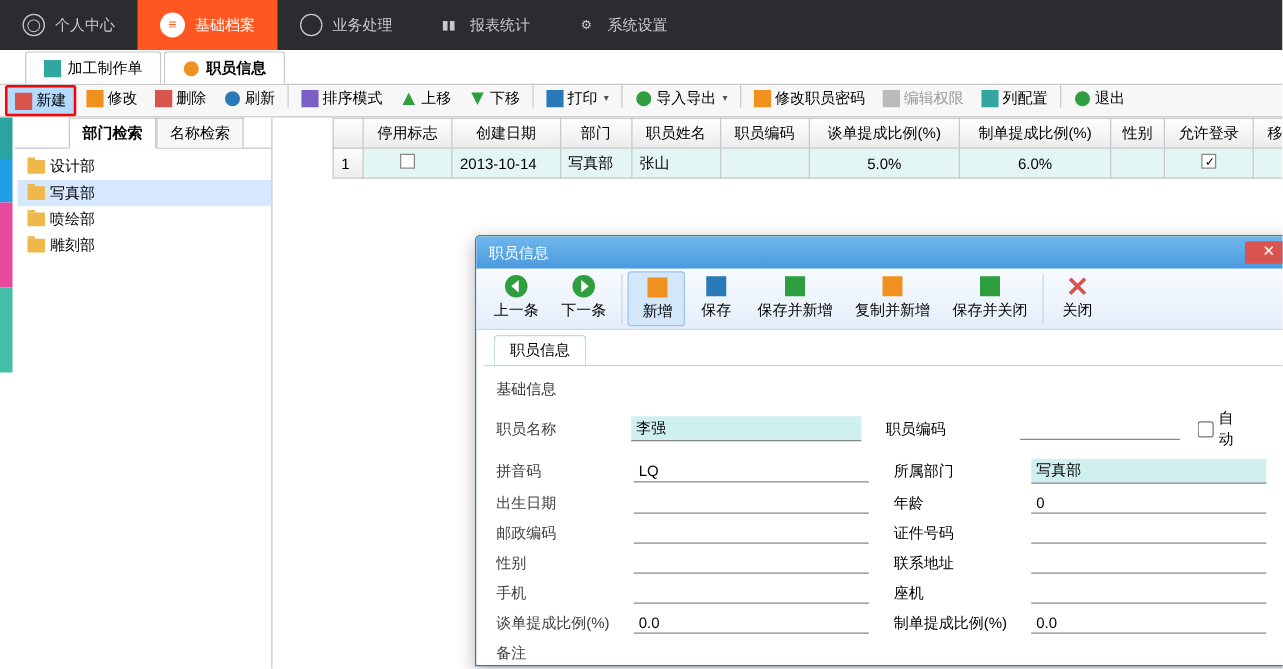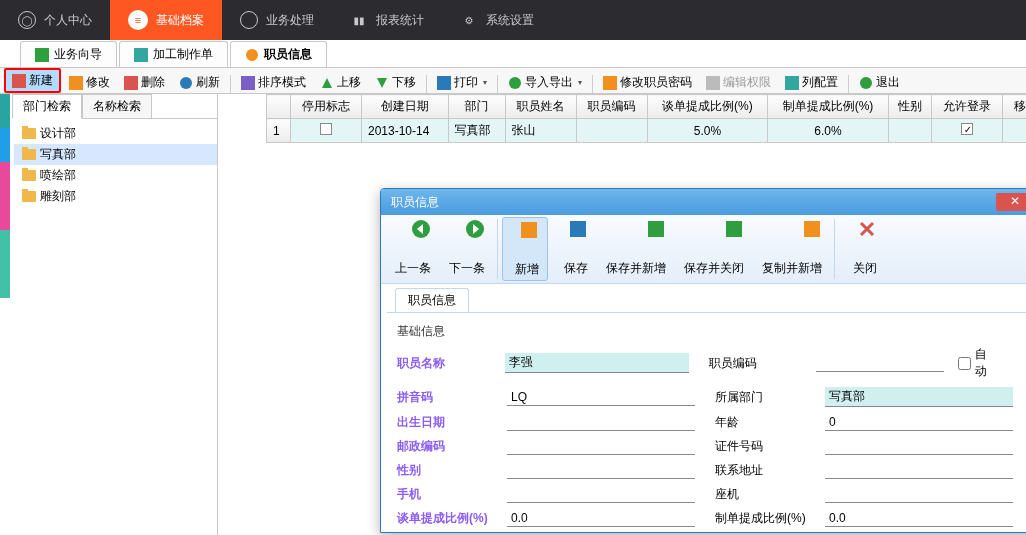--- a/index.html
+++ b/index.html
@@ -12,67 +12,67 @@
 .topnav .icon-circ { width: 18px; height: 18px; border: 1.5px solid currentColor; border-radius: 50%; display: flex; align-items: center; justify-content: center; font-size: 10px; }
 .topnav .icon-menu { width: 20px; height: 20px; background: #fff; border-radius: 50%; color: #ff5722; display: flex; align-items: center; justify-content: center; font-size: 11px; }
 
 
 .tabs { display: flex; height: 28px; border-bottom: 1px solid #c8c8c8; align-items: flex-end; padding-left: 20px; }
 .tabs .tab { padding: 4px 14px; border: 1px solid #c8c8c8; border-bottom: none; margin-right: 2px; background: #fdfdfd; border-radius: 3px 3px 0 0; display: flex; align-items: center; gap: 5px; }
 .tabs .tab.active { background: #fff; font-weight: bold; }
 .tabs .ic { width: 14px; height: 14px; }
 
 
-.toolbar { display: flex; height: 26px; align-items: flex-end; border-bottom: 1px solid #c8c8c8; background: #f7f7f7; padding: 0 4px; gap: 2px; }
+.toolbar { display: flex; height: 26px; align-items: flex-start; border-bottom: 1px solid #c8c8c8; background: #f7f7f7; padding: 0 4px; gap: 2px; }
 .toolbar .btn { display: flex; align-items: center; gap: 3px; padding: 2px 6px; border-radius: 2px; }
 .toolbar .btn.highlight { background: #b3dbff; border: 2px solid #ff0000; }
 .toolbar .sep { width: 1px; height: 18px; background: #ccc; margin: 0 2px; }
 .toolbar .ic { width: 14px; height: 14px; display: inline-block; }
 .toolbar .drop { font-size: 8px; color: #555; margin-left: 2px; }
 
 
 .main { display: flex; height: calc(535px - 40px - 28px - 26px); }
 .sidebar { width: 218px; border-right: 1px solid #c8c8c8; background: #fff; position: relative; }
 .sidebar .stripe { position: absolute; left: 0; top: 0; width: 10px; height: 100%; display: flex; flex-direction: column; }
 .stripe div { flex: 0 0 34px; }
 .s1{background:#2aa4a0}.s2{background:#219ee8}.s3{background:#e8499a}.s4{background:#e8499a}.s5{background:#42c0a8}.s6{background:#42c0a8}
 
 .sidetabs { display: flex; margin-left: 12px; border-bottom: 1px solid #c8c8c8; }
 .sidetabs .st { padding: 3px 10px; border: 1px solid #c8c8c8; border-bottom: none; background: #f7f7f7; }
-.sidetabs .st.active { background: #fff; font-weight: normal; border-bottom: 1px solid #fff; margin-bottom: -1px; }
+.sidetabs .st.active { background: #fff; font-weight: bold; border-bottom: 1px solid #fff; margin-bottom: -1px; margin-left: 43px; }
 .tree { margin-left: 14px; padding: 4px 0; }
 .tree .node { display: flex; align-items: center; gap: 4px; padding: 2px 8px; }
 .tree .node.sel { background: #d6e8ff; }
 .folder-ic { width: 14px; height: 11px; background: #f0b74a; border-radius: 1px; position: relative; }
 .folder-ic:before { content:''; position:absolute; top:-2px; left:0; width:6px; height:2px; background:#f0b74a; }
 
 .grid-area { flex: 1; overflow: hidden; position: relative; }
 table.grid { border-collapse: collapse; width: 100%; margin-left: 48px; }
 table.grid th, table.grid td { border: 1px solid #c8c8c8; padding: 3px 6px; text-align: left; white-space: nowrap; }
 table.grid th { background: linear-gradient(#fdfdfd,#ececec); font-weight: normal; text-align: center; }
 table.grid td { background: #e4f5f5; }
 .rownum { background: linear-gradient(#fdfdfd,#ececec) !important; text-align: center; width: 24px; }
 .chk { width: 12px; height: 12px; border: 1px solid #888; display: inline-block; background: #fff; }
 .chk.on:after { content:'✓'; font-size:10px; position:relative; top:-2px; left:1px; }
 
 
 .dialog { position: absolute; left: 380px; top: 188px; width: 665px; height: 345px; border: 1px solid #2a7ab8; background: #fff; box-shadow: 0 4px 14px rgba(0,0,0,.3); border-radius: 4px 4px 0 0; overflow:hidden; }
 .dlg-title { background: linear-gradient(#6fb7ec,#4a9adf); color: #fff; padding: 4px 10px; display: flex; justify-content: space-between; align-items: center; }
 .dlg-close { width: 38px; height: 18px; background: #d9544f; border-radius: 2px; color:#fff; text-align:center; line-height:16px; }
 .dlg-tools { display: flex; background: linear-gradient(#f8fbff,#e4eef9); border-bottom: 1px solid #c2d8ee; padding: 2px 6px; gap: 2px; }
-.dlg-tools .tb { display: flex; flex-direction: column; align-items: flex-end; padding: 2px 8px; min-width: 46px; gap: 20px; }
+.dlg-tools .tb { display: flex; flex-direction: column; align-items: center; padding: 2px 8px; min-width: 46px; }
 .dlg-tools .tb .ic { width: 20px; height: 20px; margin-bottom: 1px; }
 .dlg-tools .tb.sel { background: #d4e7f8; border: 1px solid #9cc4e8; border-radius: 3px; padding-left: 10px; }
 .dlg-tools .vsep { width:1px; background:#c2d8ee; margin: 2px 2px; }
 
 .dlg-tab { margin: 4px 0 0 14px; display: inline-block; padding: 3px 12px; border:1px solid #c2d8ee; border-bottom:none; background:#fff; border-radius:3px 3px 0 0; }
 .dlg-body { border-top: 1px solid #c2d8ee; margin: 0 6px; padding: 6px 10px; height: 100%; }
 .sect { color: #333; margin: 4px 0 6px; }
 .form-row { display: flex; margin-bottom: 7px; align-items: center; }
-.form-row .lbl { width: 110px; color: #8b5cf6; font-weight: bold; }
+.form-row .lbl { width: 110px; color: #404040; }
 .form-row .fld { width: 188px; border-bottom: 1px solid #888; padding: 1px 4px; min-height: 17px; }
 .form-row .fld.hl { background: #d0f0f0; }
 .form-row .gap { width: 20px; }
 .form-row .lbl2 { width: 110px; }
 .ck { display: inline-flex; align-items: center; gap: 4px; margin-right: 30px; }
 .ck input { width:13px; height:13px; }
 
 
 .ic-green{fill:#2e9e3f}.ic-red{fill:#d9534f}.ic-blue{fill:#2a7ab8}.ic-orange{fill:#f0901e}.ic-teal{fill:#33a6a0}.ic-purple{fill:#7a5fc7}
 </style>
@@ -96,26 +96,20 @@
       <span class="icon-circ" style="border:none">▮▮</span>
       <span>报表统计</span>
     </div>
   <div class="item">
       <span class="icon-circ" style="border:none">⚙</span>
       <span>系统设置</span>
     </div>
 </div>
 
 <div class="tabs">
-  <div class="tab">
-      <svg class="ic">
-        <rect width="14" height="14" class="ic-green"></rect>
-      </svg>
-      <span>业务向导</span>
-    </div>
   <div class="tab">
       <svg class="ic">
         <rect width="14" height="14" class="ic-teal"></rect>
       </svg>
       <span>加工制作单</span>
     </div>
   <div class="tab active">
       <svg class="ic">
         <circle cx="7" cy="7" r="6" class="ic-orange"></circle>
       </svg>
@@ -313,29 +307,29 @@
         <span>保存</span>
       </div>
     <div class="tb">
         <svg class="ic">
           <rect x="2" y="2" width="16" height="16" class="ic-green"></rect>
         </svg>
         <span>保存并新增</span>
       </div>
     <div class="tb">
         <svg class="ic">
+          <rect x="2" y="2" width="16" height="16" class="ic-orange"></rect>
+        </svg>
+        <span>复制并新增</span>
+      </div>
+    <div class="tb">
+        <svg class="ic">
           <rect x="2" y="2" width="16" height="16" class="ic-green"></rect>
         </svg>
         <span>保存并关闭</span>
-      </div>
-    <div class="tb">
-        <svg class="ic">
-          <rect x="2" y="2" width="16" height="16" class="ic-orange"></rect>
-        </svg>
-        <span>复制并新增</span>
       </div>
     <div class="vsep"></div>
     <div class="tb">
         <svg class="ic">
           <line x1="4" y1="4" x2="16" y2="16" stroke="#d9534f" stroke-width="3"></line>
           <line x1="16" y1="4" x2="4" y2="16" stroke="#d9534f" stroke-width="3"></line>
         </svg>
         <span>关闭</span>
       </div>
   </div>

